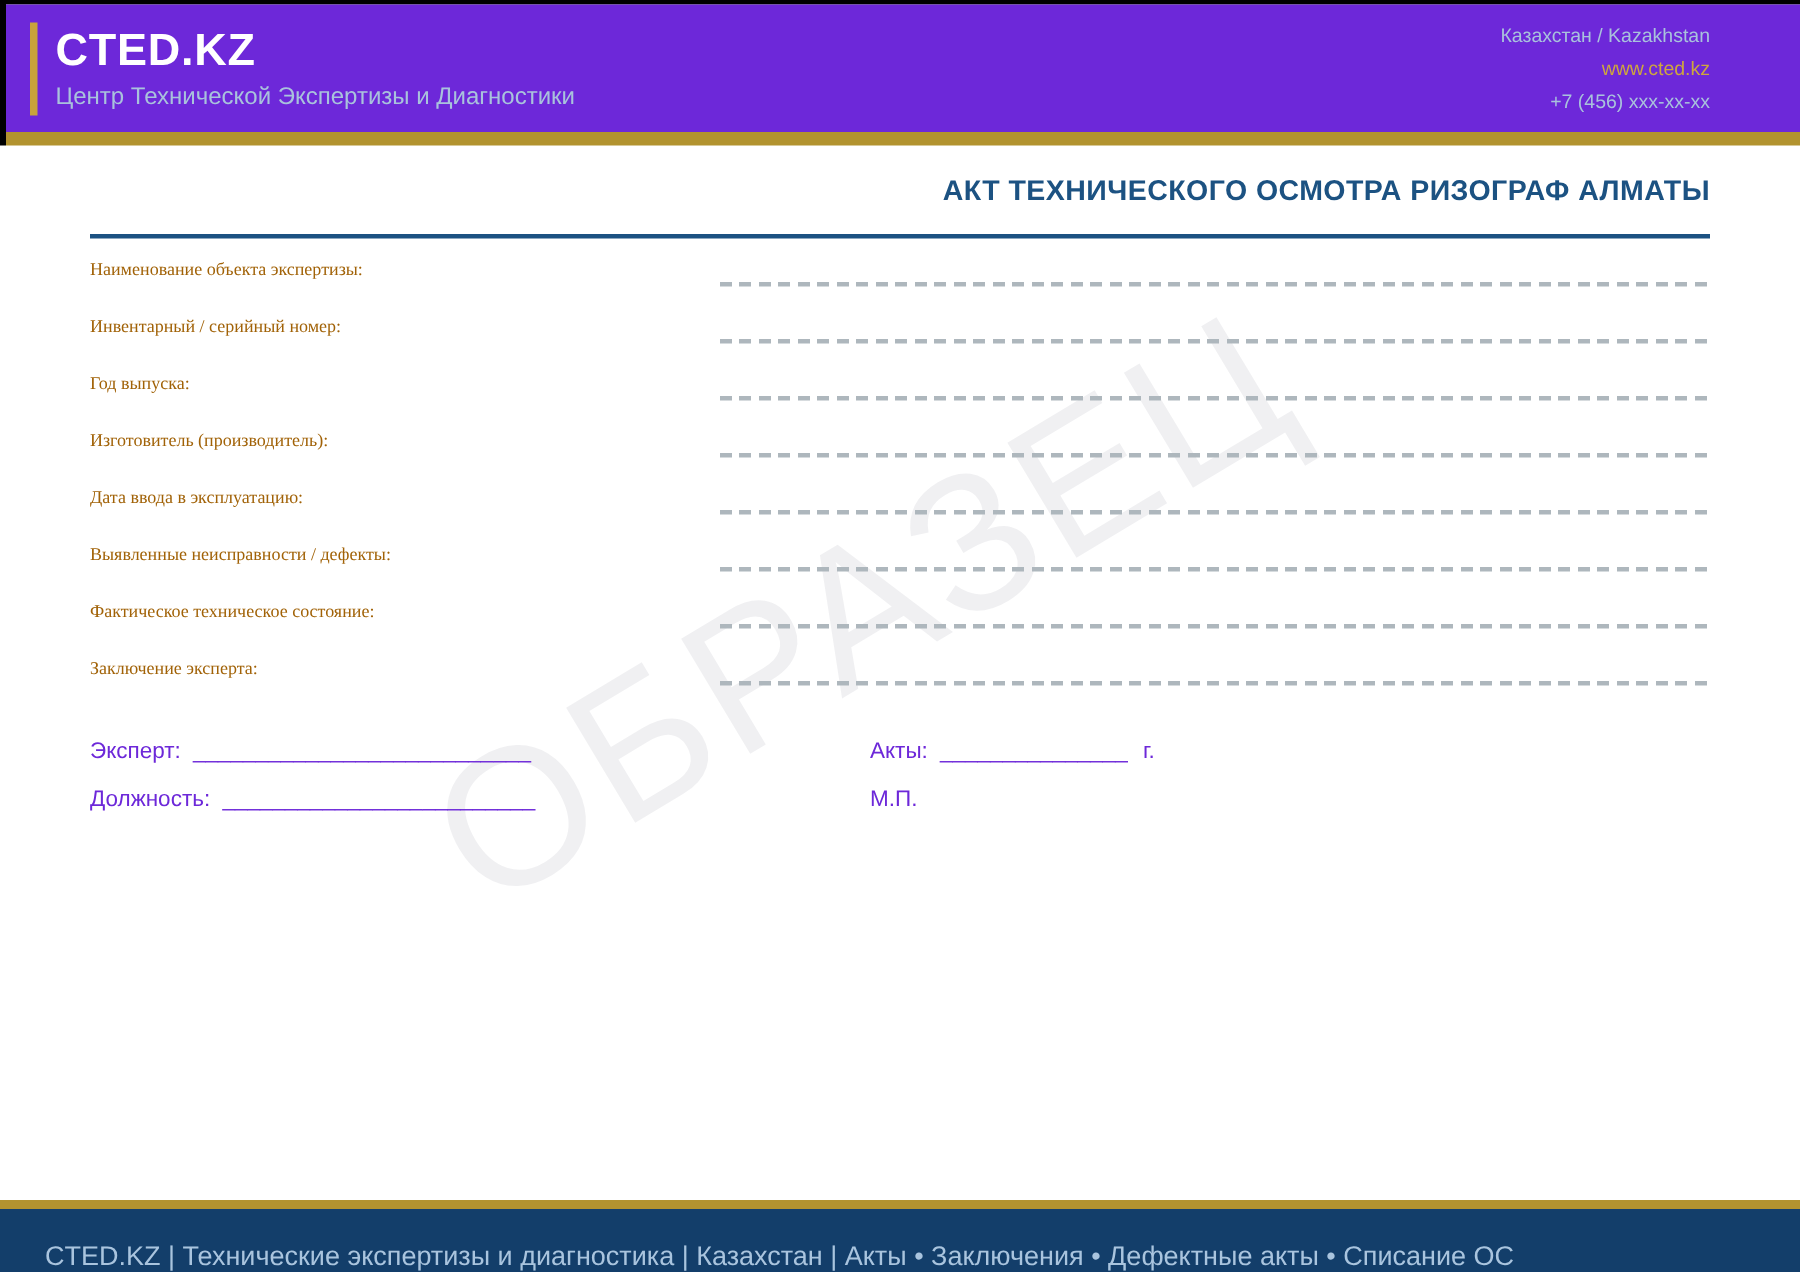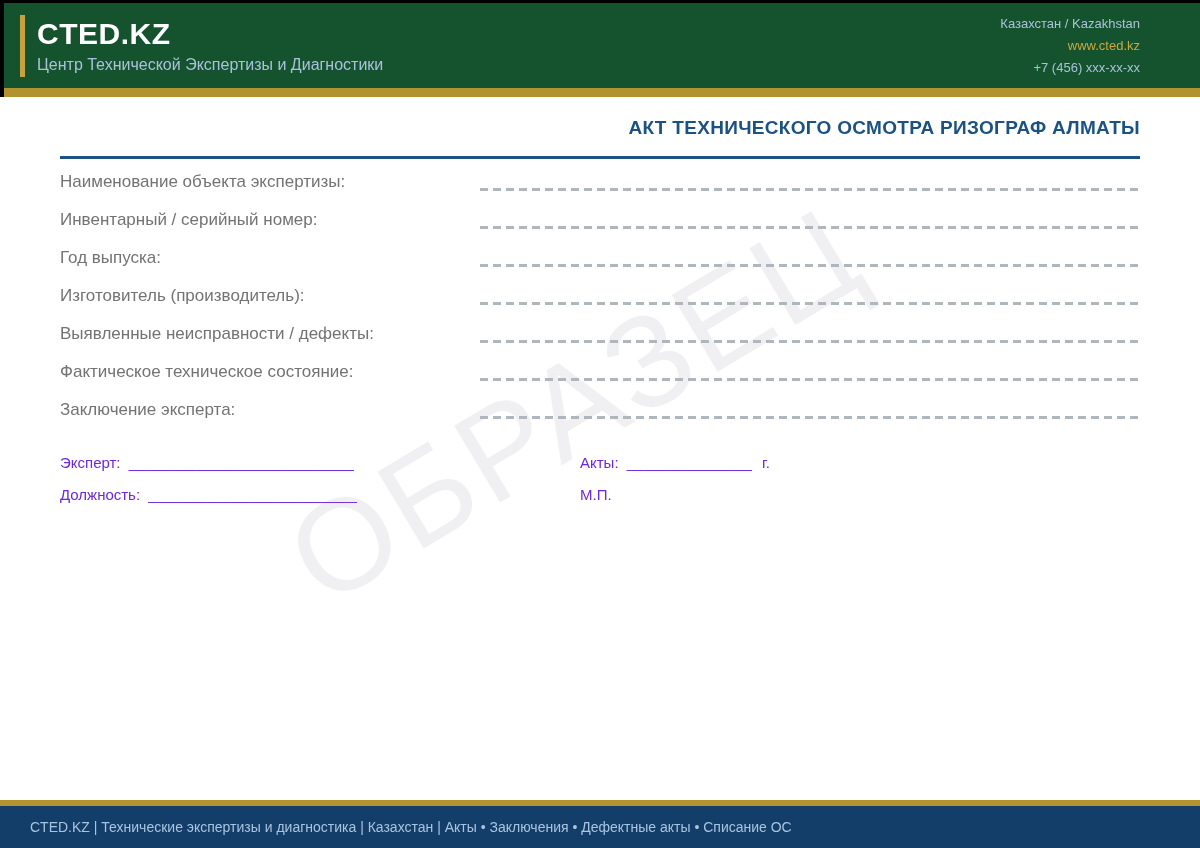--- a/index.html
+++ b/index.html
@@ -10,21 +10,21 @@
     position: relative;
     overflow: hidden;
   }
 
   
   .top-frame {
     border-top: 3px solid #000;
     border-left: 4px solid #000;
   }
   .header {
-    background: #14532d;
+    background: #6d28d9;
     height: 85px;
     display: flex;
     justify-content: space-between;
     align-items: center;
     padding: 0 60px 0 16px;
   }
   .brand { display: flex; align-items: center; }
   .gold-bar {
     width: 5px; height: 62px;
     background: #c8a33c;
@@ -69,22 +69,23 @@
   .title-rule {
     margin-top: 17px;
     height: 3px;
     background: #1c5282;
   }
   .fields { margin-top: 11px; }
   .row { position: relative; height: 38px; }
   .row .label {
     position: absolute;
     top: 2px; left: 0;
-    color: #737373;
-    font-size: 17px;
+    color: #a16207;
+    font-size: 12px;
+    font-family: Liberation Serif, serif;
   }
   .row .line {
     position: absolute;
     top: 18px; left: 420px; right: 0;
     height: 3px;
     background: repeating-linear-gradient(90deg, #aeb7bd 0 8px, transparent 8px 13px);
   }
 
   
   .signature { margin-top: 10px; font-size: 15px; color: #6d28d9; }
@@ -112,24 +113,24 @@
   .footer {
     position: absolute;
     left: 0; right: 0; bottom: 0;
     z-index: 1;
   }
   .footer .gold-stripe-bottom { height: 6px; background: #b2932f; }
   .footer .bar {
     height: 42px;
     background: #133e6a;
     display: flex;
-    align-items: center;
+    align-items: flex-end;
     padding-left: 30px;
     color: #a9c4de;
-    font-size: 14px;
+    font-size: 18px;
   }
 </style>
 </head>
 <body>
 
 <div class="top-frame">
   <div class="header">
     <div class="brand">
       <div class="gold-bar"></div>
       <div class="brand-text">
@@ -163,20 +164,24 @@
     </div>
     <div class="row">
       <span class="label">Год выпуска:</span>
       <span class="line"></span>
     </div>
     <div class="row">
       <span class="label">Изготовитель (производитель):</span>
       <span class="line"></span>
     </div>
     <div class="row">
+      <span class="label">Дата ввода в эксплуатацию:</span>
+      <span class="line"></span>
+    </div>
+    <div class="row">
       <span class="label">Выявленные неисправности / дефекты:</span>
       <span class="line"></span>
     </div>
     <div class="row">
       <span class="label">Фактическое техническое состояние:</span>
       <span class="line"></span>
     </div>
     <div class="row">
       <span class="label">Заключение эксперта:</span>
       <span class="line"></span>

